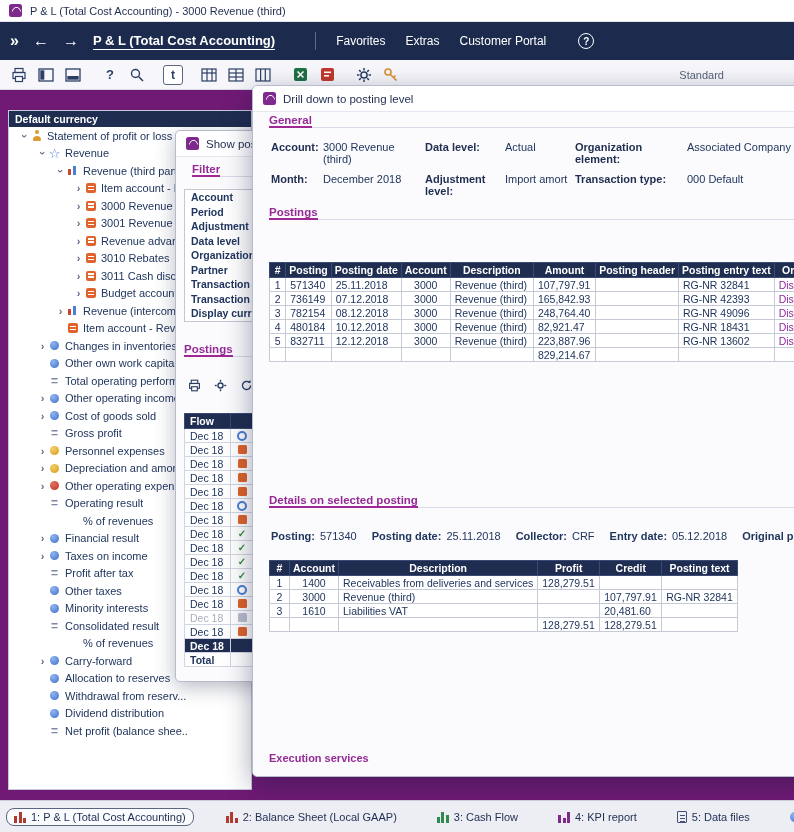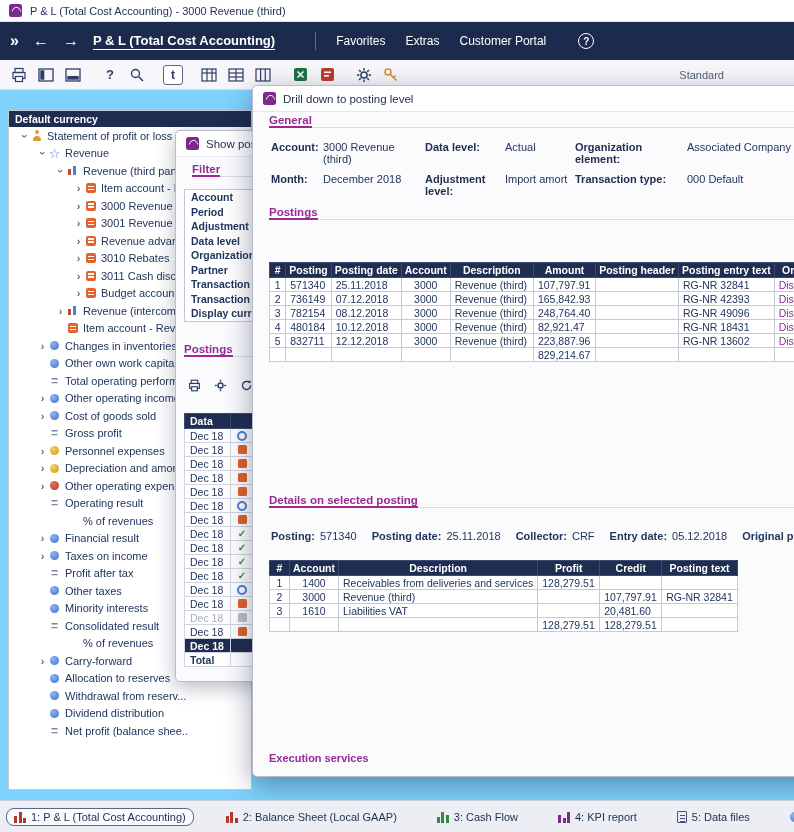--- a/index.html
+++ b/index.html
@@ -1,17 +1,17 @@
 <!DOCTYPE html>
 <html><head>
 <meta charset="utf-8">
 <style>
   *{margin:0;padding:0;box-sizing:border-box;}
   body{font-family:"Liberation Sans",sans-serif;background:#888;}
-  .screen{position:relative;width:794px;height:832px;background:#7dd3fc;overflow:hidden;font-size:11px;color:#21365e;}
+  .screen{position:relative;width:794px;height:832px;background:#701a75;overflow:hidden;font-size:11px;color:#21365e;}
 
   
   .titlebar{position:absolute;left:0;top:0;width:100%;height:22px;background:#fff;border-bottom:1px solid #e2e4ec;display:flex;align-items:center;gap:8px;padding:0 9px;font-size:11px;color:#1f2d50;}
   .logo{width:13px;height:13px;background:#7d2a8c;border-radius:2.5px;position:relative;display:inline-block;flex:none;}
   .logo::after{content:"";position:absolute;left:3px;top:3px;width:7px;height:7px;border:1.6px solid #fff;border-radius:50%;border-bottom-color:transparent;border-right-color:transparent;transform:rotate(45deg);}
 
   
   .navbar{position:absolute;left:0;top:22px;width:100%;height:38px;background:#1c2b4d;display:flex;align-items:center;color:#fff;padding:0 10px;}
   .nav-ic{font-size:16px;font-weight:bold;margin-right:14px;cursor:default;}
   .nav-title{font-size:13px;font-weight:bold;border-bottom:1.5px solid #fff;padding-bottom:1px;margin-right:16px;}
@@ -507,21 +507,21 @@
           </svg>
         </span>
     </div>
     <table class="dtable">
       <colgroup>
           <col class="c-date">
           <col class="c-ic">
         </colgroup>
       <thead>
         <tr>
-          <th>Data</th>
+          <th>Flow</th>
           <th></th>
         </tr>
       </thead>
       <tbody>
 
           <tr>
             <td class="pdate">Dec 18</td>
             <td>
               <span class="pic ring"></span>
             </td>

